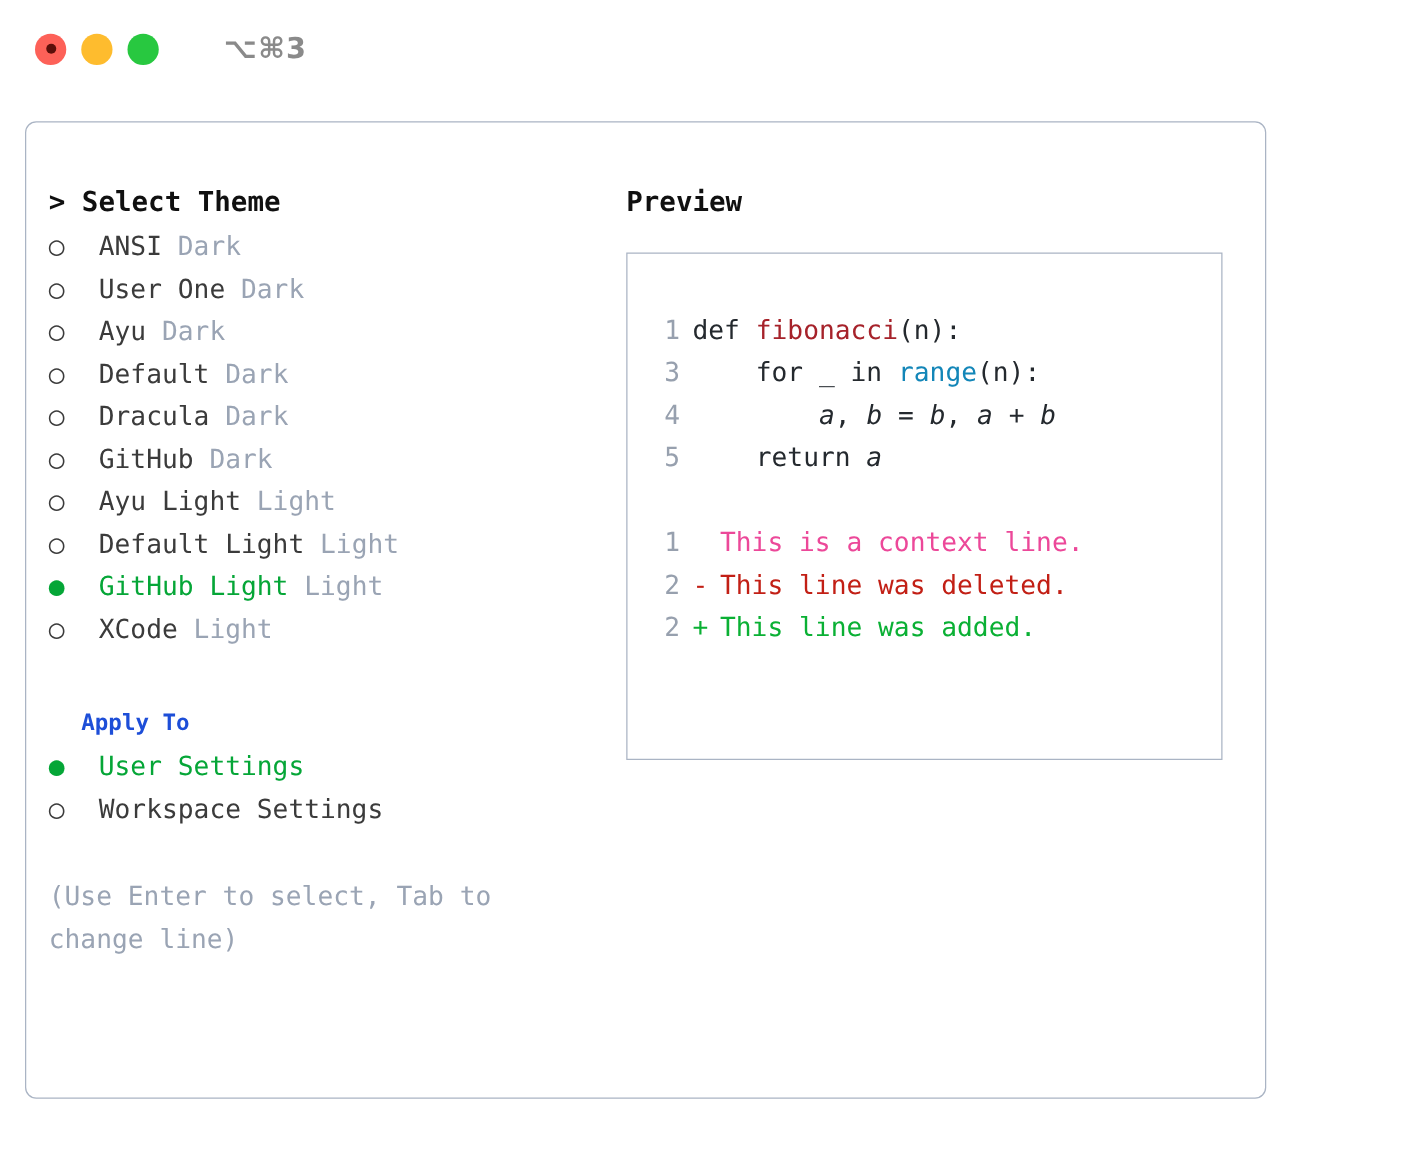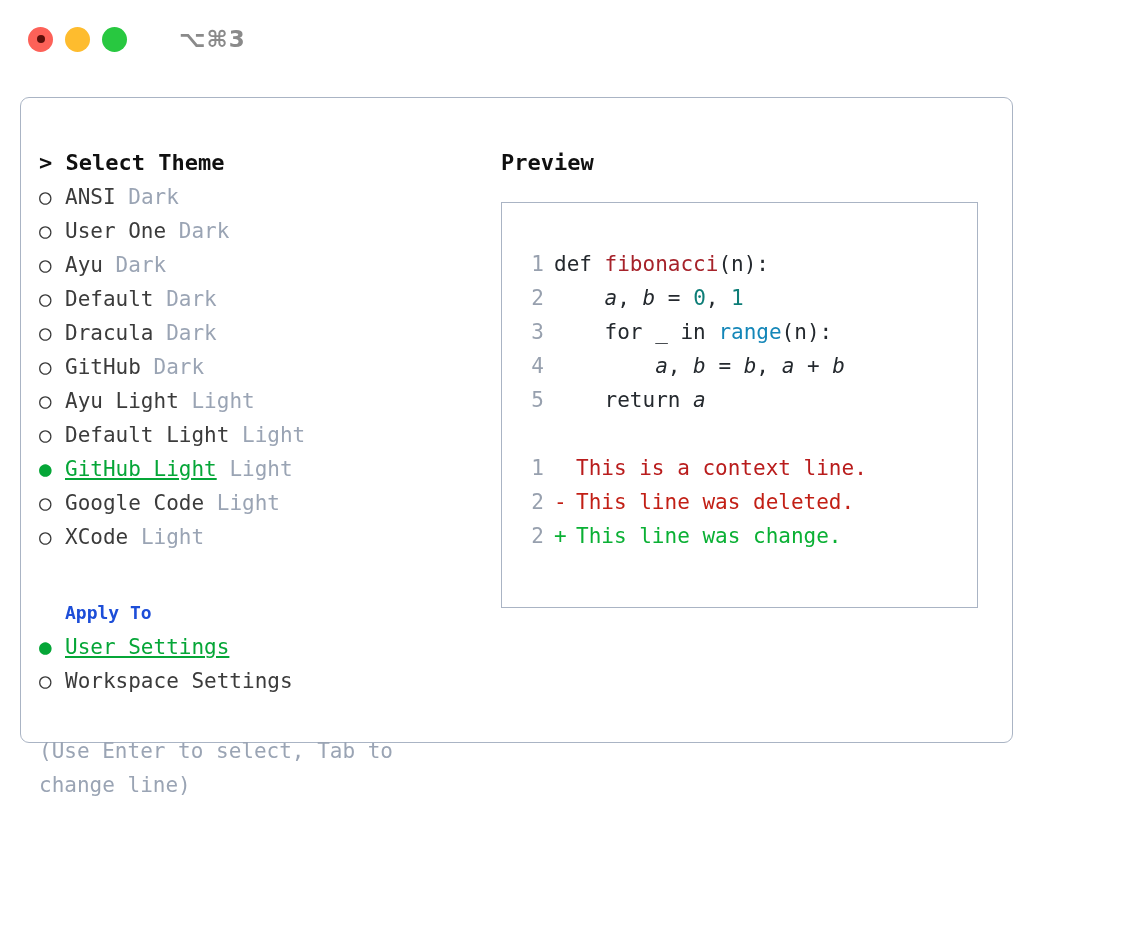--- a/index.html
+++ b/index.html
@@ -66,21 +66,21 @@
     color: #8a8a8a;
     letter-spacing: 1px;
   }
 
   
   #panel {
     position: absolute;
     left: 20px;
     top: 97px;
     width: 993px;
-    height: 646px;
+    height: 782px;
     border: 1.6px solid #aab4c4;
     border-radius: 9px;
     box-sizing: border-box;
     background: #ffffff;
   }
 
   
   #col-left {
     position: absolute;
     left: 18px;
@@ -108,22 +108,22 @@
     color: #3b3b3b;
     white-space: pre;
     display: block;
   }
   .bullet {
     display: inline-block;
     width: 26px;
     color: #3b3b3b;
   }
   .theme-row.selected .bullet { color: #05a637; }
-  .theme-row .name { color: #3b3b3b; }
-  .theme-row.selected .name { color: #05a637; text-decoration: underline; }
+  .theme-row .name { color: #3b3b3b; margin-left: 14px; }
+  .theme-row.selected .name { color: #05a637; }
   .tag {
     color: #9aa4b4;
   }
 
   
   #apply-block { margin-top: 42px; }
   .apply-label {
     font-size: 18px;
     color: #1d4ed8;
     line-height: 34px;
@@ -173,21 +173,21 @@
   }
   .kw    { color: #24292e; }
   .fn    { color: #a6222a; }
   .bi    { color: #1386b8; }
   .num   { color: #0d7d77; }
   .var   { color: #24292e; font-style: italic; }
   .op    { color: #24292e; }
 
   .blank-line { height: 34px; }
 
-  .diff-ctx  { color: #b91c1c; }
+  .diff-ctx  { color: #ec4899; }
   .diff-del  { color: #c21f15; }
   .diff-add  { color: #0ab034; }
   .diff-mark { display: inline-block; width: 22px; }
 </style>
 </head>
 <body>
 
 <div id="window">
 
   <div id="titlebar">
@@ -210,48 +210,46 @@
       <div id="theme-list">
           <div class="theme-row"><span class="bullet">○</span><span class="name">ANSI</span> <span class="tag">Dark</span></div>
           <div class="theme-row"><span class="bullet">○</span><span class="name">User One</span> <span class="tag">Dark</span></div>
           <div class="theme-row"><span class="bullet">○</span><span class="name">Ayu</span> <span class="tag">Dark</span></div>
           <div class="theme-row"><span class="bullet">○</span><span class="name">Default</span> <span class="tag">Dark</span></div>
           <div class="theme-row"><span class="bullet">○</span><span class="name">Dracula</span> <span class="tag">Dark</span></div>
           <div class="theme-row"><span class="bullet">○</span><span class="name">GitHub</span> <span class="tag">Dark</span></div>
           <div class="theme-row"><span class="bullet">○</span><span class="name">Ayu Light</span> <span class="tag">Light</span></div>
           <div class="theme-row"><span class="bullet">○</span><span class="name">Default Light</span> <span class="tag">Light</span></div>
           <div class="theme-row selected"><span class="bullet">●</span><span class="name">GitHub Light</span> <span class="tag">Light</span></div>
-          <div class="theme-row"><span class="bullet">○</span><span class="name">Google Code</span> <span class="tag">Light</span></div>
           <div class="theme-row"><span class="bullet">○</span><span class="name">XCode</span> <span class="tag">Light</span></div>
         </div>
 
       <div id="apply-block">
         <div class="apply-label">Apply To</div>
         <div id="apply-list">
             <div class="theme-row selected"><span class="bullet">●</span><span class="name">User Settings</span></div>
             <div class="theme-row"><span class="bullet">○</span><span class="name">Workspace Settings</span></div>
           </div>
       </div>
 
       <div id="hint">(Use Enter to select, Tab to change line)</div>
     </div>
 
     <div id="col-right">
       <div id="preview-title">Preview</div>
       <div id="preview-box">
         <div id="code-block">
             <div class="code-line"><span class="ln">1</span><span class="kw">def </span><span class="fn">fibonacci</span><span class="op">(n):</span></div>
-            <div class="code-line"><span class="ln">2</span><span class="op">    </span><span class="var">a</span><span class="op">, </span><span class="var">b</span><span class="op"> = </span><span class="num">0</span><span class="op">, </span><span class="num">1</span></div>
             <div class="code-line"><span class="ln">3</span><span class="kw">    for </span><span class="op">_</span><span class="kw"> in </span><span class="bi">range</span><span class="op">(n):</span></div>
             <div class="code-line"><span class="ln">4</span><span class="op">        </span><span class="var">a</span><span class="op">, </span><span class="var">b</span><span class="op"> = </span><span class="var">b</span><span class="op">, </span><span class="var">a</span><span class="op"> + </span><span class="var">b</span></div>
             <div class="code-line"><span class="ln">5</span><span class="kw">    return </span><span class="var">a</span></div>
           </div>
         <div class="blank-line"></div>
         <div id="diff-block">
             <div class="code-line"><span class="ln">1</span><span class="diff-mark diff-ctx"> </span><span class="diff-ctx">This is a context line.</span></div>
             <div class="code-line"><span class="ln">2</span><span class="diff-mark diff-del">-</span><span class="diff-del">This line was deleted.</span></div>
-            <div class="code-line"><span class="ln">2</span><span class="diff-mark diff-add">+</span><span class="diff-add">This line was change.</span></div>
+            <div class="code-line"><span class="ln">2</span><span class="diff-mark diff-add">+</span><span class="diff-add">This line was added.</span></div>
           </div>
       </div>
     </div>
 
   </div>
 </div>
 
 </body></html>

